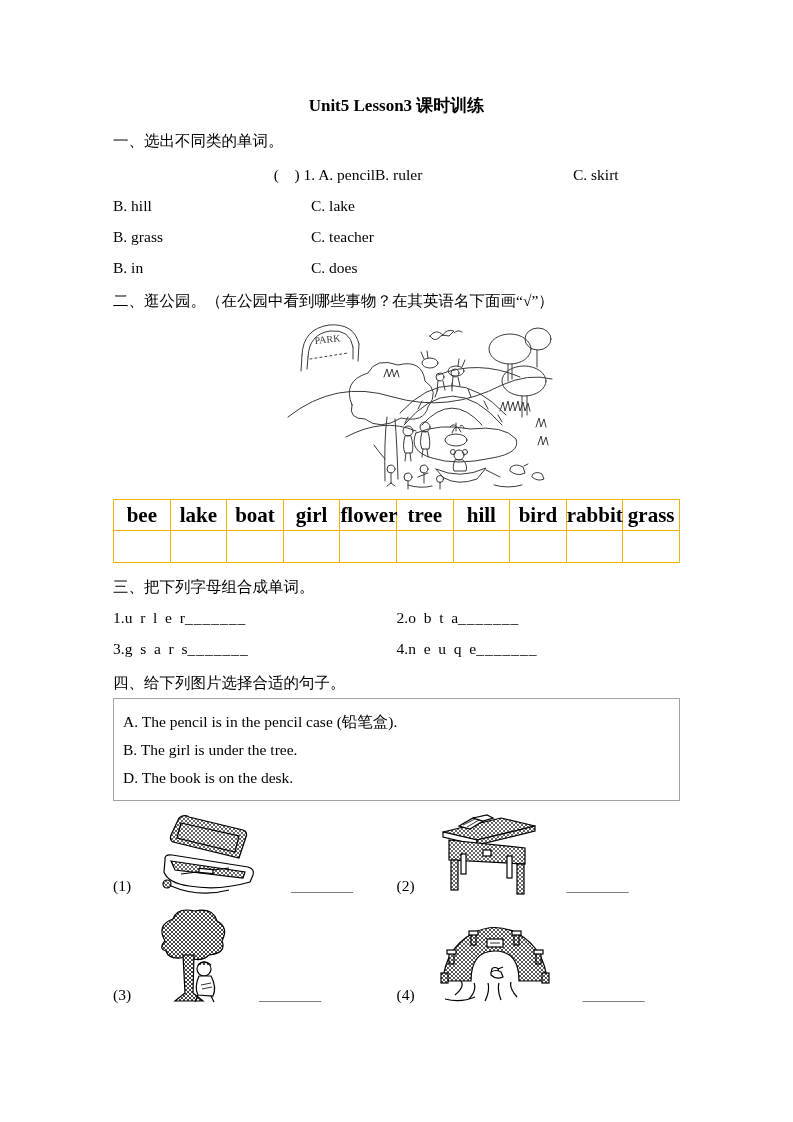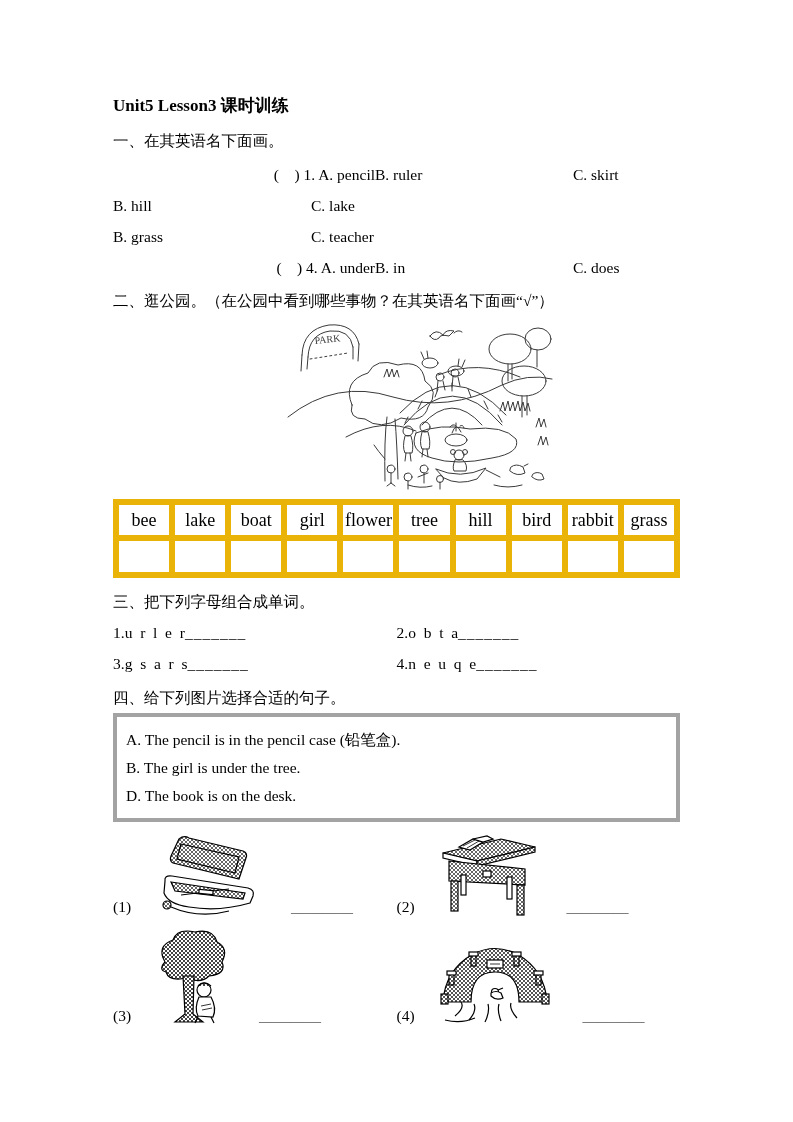--- a/index.html
+++ b/index.html
@@ -1,84 +1,83 @@
 <!DOCTYPE html>
 <html><head>
 <meta charset="utf-8">
 <style>
   html,body { margin:0; padding:0; background:#fff; }
   body { width:793px; height:1122px; color:#000;
          font-family:"Liberation Serif","DejaVu Serif",serif; }
   .page { position:relative; width:793px; height:1122px;
           padding:0 113px; box-sizing:border-box; overflow:hidden; }
 
-  .title { padding-top:95px; font-size:17px;
+  .title { padding-top:95px; text-align:center; font-size:17px;
            font-weight:bold; line-height:22px; }
 
   .sec-heading { font-size:15.5px; line-height:20px; margin-top:14px; }
 
   
   .ex1-row { display:flex; font-size:15.5px; line-height:19px; margin-top:12px; }
   .ex1-row.first { margin-top:14px; }
   .ex1-row .c1 { width:262px; white-space:pre;text-align:right; }
   .ex1-row .c2 { width:198px; }
   .ex1-row .c3 { flex:1; }
   .bracket { white-space:pre; }
 
   
   .park { display:block; margin:8px 0 0 175px; }
   .word-table { border-collapse:collapse; margin-top:8px; width:567px;
                 table-layout:fixed; }
-  .word-table th, .word-table td { border:6px solid #eab308; font-weight:normal;
-                font-size:18px; text-align:center; padding:0; }
+  .word-table th, .word-table td { border:1px solid #eab308; font-weight:bold;
+                font-size:21px; text-align:center; padding:0; }
   .word-table th { height:30px; }
   .word-table td { height:31px; }
 
   
   .ex3-grid { display:flex; flex-wrap:wrap; font-size:15.5px; }
   .ex3-item { width:50%; margin-top:11px; line-height:20px; }
   .letters { white-space:pre; }
   .blank { white-space:pre; letter-spacing:1px; }
 
   
-  .sentence-box { border:4px solid #a3a3a3; margin-top:5px; padding:9px 9px 8px 9px; }
+  .sentence-box { border:1px solid #a3a3a3; margin-top:5px; padding:9px 9px 8px 9px; }
   .sentence { font-size:15.5px; line-height:28px; }
   .pic-row { display:flex; align-items:flex-end; }
   .pic-row.r1 { margin-top:9px; }
   .pic-row.r2 { margin-top:11px; }
   .pic-item { width:320px; display:flex; align-items:flex-end; }
   .pic-num { font-size:15.5px; width:32px; line-height:20px; }
   .pic-art { display:block; margin-left:6px; }
   .pic-blank { font-size:15.5px; margin-left:28px; line-height:20px; color:#555; }
 
   svg { overflow:visible; }
 </style>
 </head>
 <body>
 
 <div class="page">
 
   <div class="title">Unit5 Lesson3 课时训练</div>
 
-  <div class="sec-heading">一、在其英语名下面画。</div>
+  <div class="sec-heading">一、选出不同类的单词。</div>
   <div class="ex1-row first">
     <span class="c1"><span class="bracket">(    )</span> <span>1. A. pencil</span></span>
     <span class="c2">B. ruler</span>
     <span class="c3">C. skirt</span>
   </div>
   <div class="ex1-row">
     <span class="c2">B. hill</span>
     <span class="c3">C. lake</span>
   </div>
   <div class="ex1-row">
     <span class="c2">B. grass</span>
     <span class="c3">C. teacher</span>
   </div>
   <div class="ex1-row">
-    <span class="c1"><span class="bracket">(    )</span> <span>4. A. under</span></span>
     <span class="c2">B. in</span>
     <span class="c3">C. does</span>
   </div>
 
   <div class="sec-heading">二、逛公园。（在公园中看到哪些事物？在其英语名下面画“√”）</div>
 
   <svg class="park" width="264" height="172" viewBox="0 0 264 172">
     <g stroke="#3a3a3a" fill="none" stroke-width="1" stroke-linecap="round">
 
       <g>

